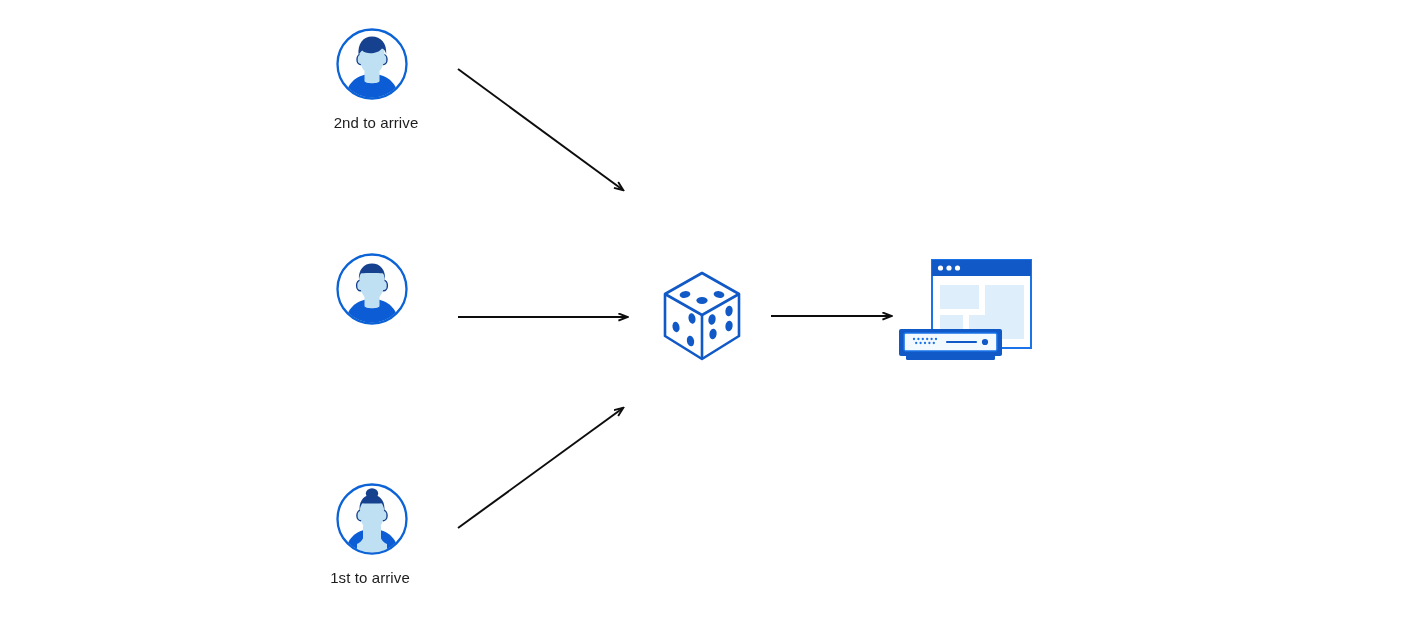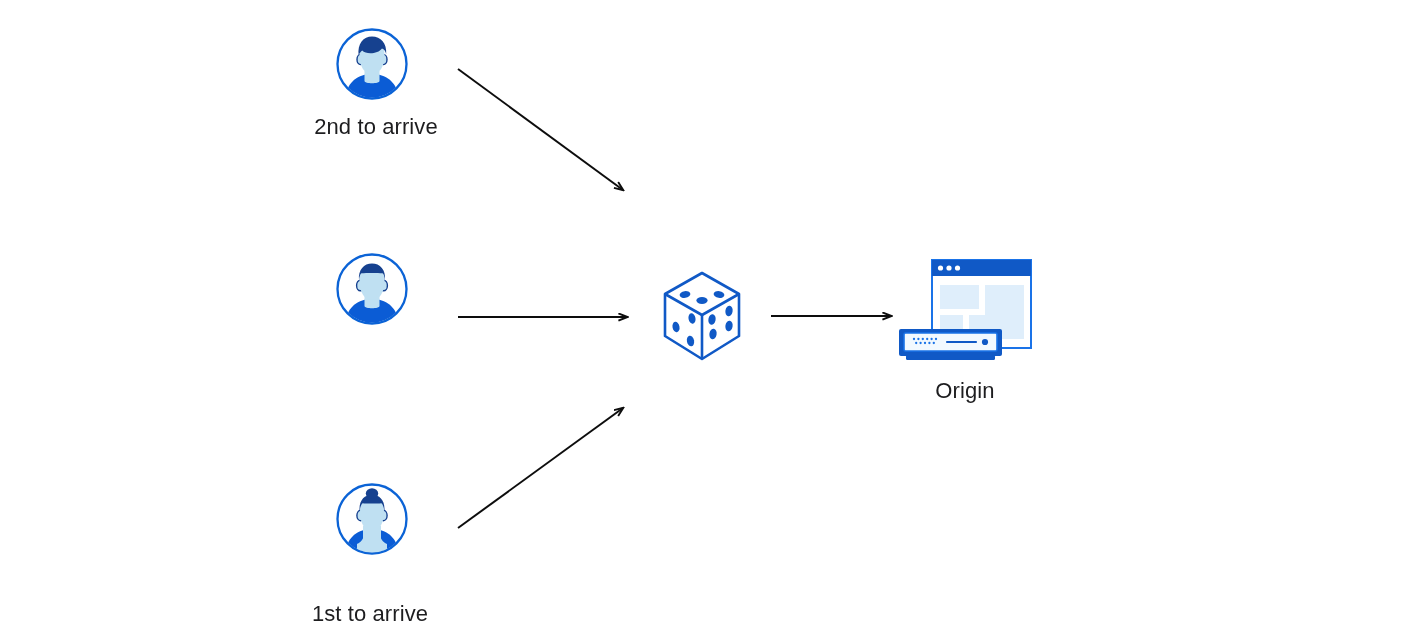--- a/index.html
+++ b/index.html
@@ -18,21 +18,21 @@
     overflow: hidden;
   }
   .node {
     position: absolute;
   }
   .node-label {
     position: absolute;
     width: 260px;
     text-align: center;
     font-family: "Liberation Sans", sans-serif;
-    font-size: 22px;
+    font-size: 15px;
     color: #1d1d1f;
     letter-spacing: 0.1px;
     white-space: nowrap;
   }
   .avatar-wrap {
     position: absolute;
     width: 74px;
     height: 74px;
   }
   .icon-svg {
@@ -129,21 +129,21 @@
           <path d="M25,30 C25,18.5 30,13 37,13 C44,13 49,18.5 49,30
                    C49,41 44.5,48.5 37,48.5 C29.5,48.5 25,41 25,30 Z" fill="#bfe0f2"></path>
           <path d="M24.6,29.5 C23.6,18.5 29.4,12.8 37,12.8 C44.8,12.8 50.4,18.6 49.4,29.5
                    C48.8,24.8 47.6,22 46.4,21.2 C42,21.6 32,21.6 27.6,21.2
                    C26.4,22 25.2,24.8 24.6,29.5 Z" fill="#16418f"></path>
           <ellipse cx="37" cy="11.5" rx="6.2" ry="5.2" fill="#16418f"></ellipse>
         </g>
       </svg>
     </span>
   </div>
-  <div class="node-label" style="left:240px; top:569px;margin-top:32px;">1st to arrive</div>
+  <div class="node-label" style="left:240px; top:569px;">1st to arrive</div>
 
   <div class="node" style="left:661px; top:270px;">
     <span>
       <svg class="icon-svg" width="82" height="94" viewBox="0 0 82 94">
         <g fill="none" stroke="#1059c6" stroke-width="2.6" stroke-linejoin="round">
           <path d="M41,3 L78,24 L78,66 L41,89 L4,66 L4,24 Z"></path>
           <path d="M4,24 L41,45 L78,24"></path>
           <path d="M41,45 L41,89"></path>
         </g>
         <g fill="#1059c6">
@@ -194,15 +194,14 @@
             <circle cx="32" cy="87" r="1.15"></circle>
               <circle cx="36.4" cy="87" r="1.15"></circle>
             <circle cx="40.8" cy="87" r="1.15"></circle>
           </g>
           <line x1="54" y1="86" x2="83" y2="86" stroke="#1059c6" stroke-width="2.2" stroke-linecap="round"></line>
           <circle cx="92" cy="86" r="3.1" fill="#1059c6"></circle>
         </g>
       </svg>
     </span>
   </div>
-  <div class="node-label" style="left:835px; top:378px;">Origin</div>
 
 </div>
 
 </body></html>

